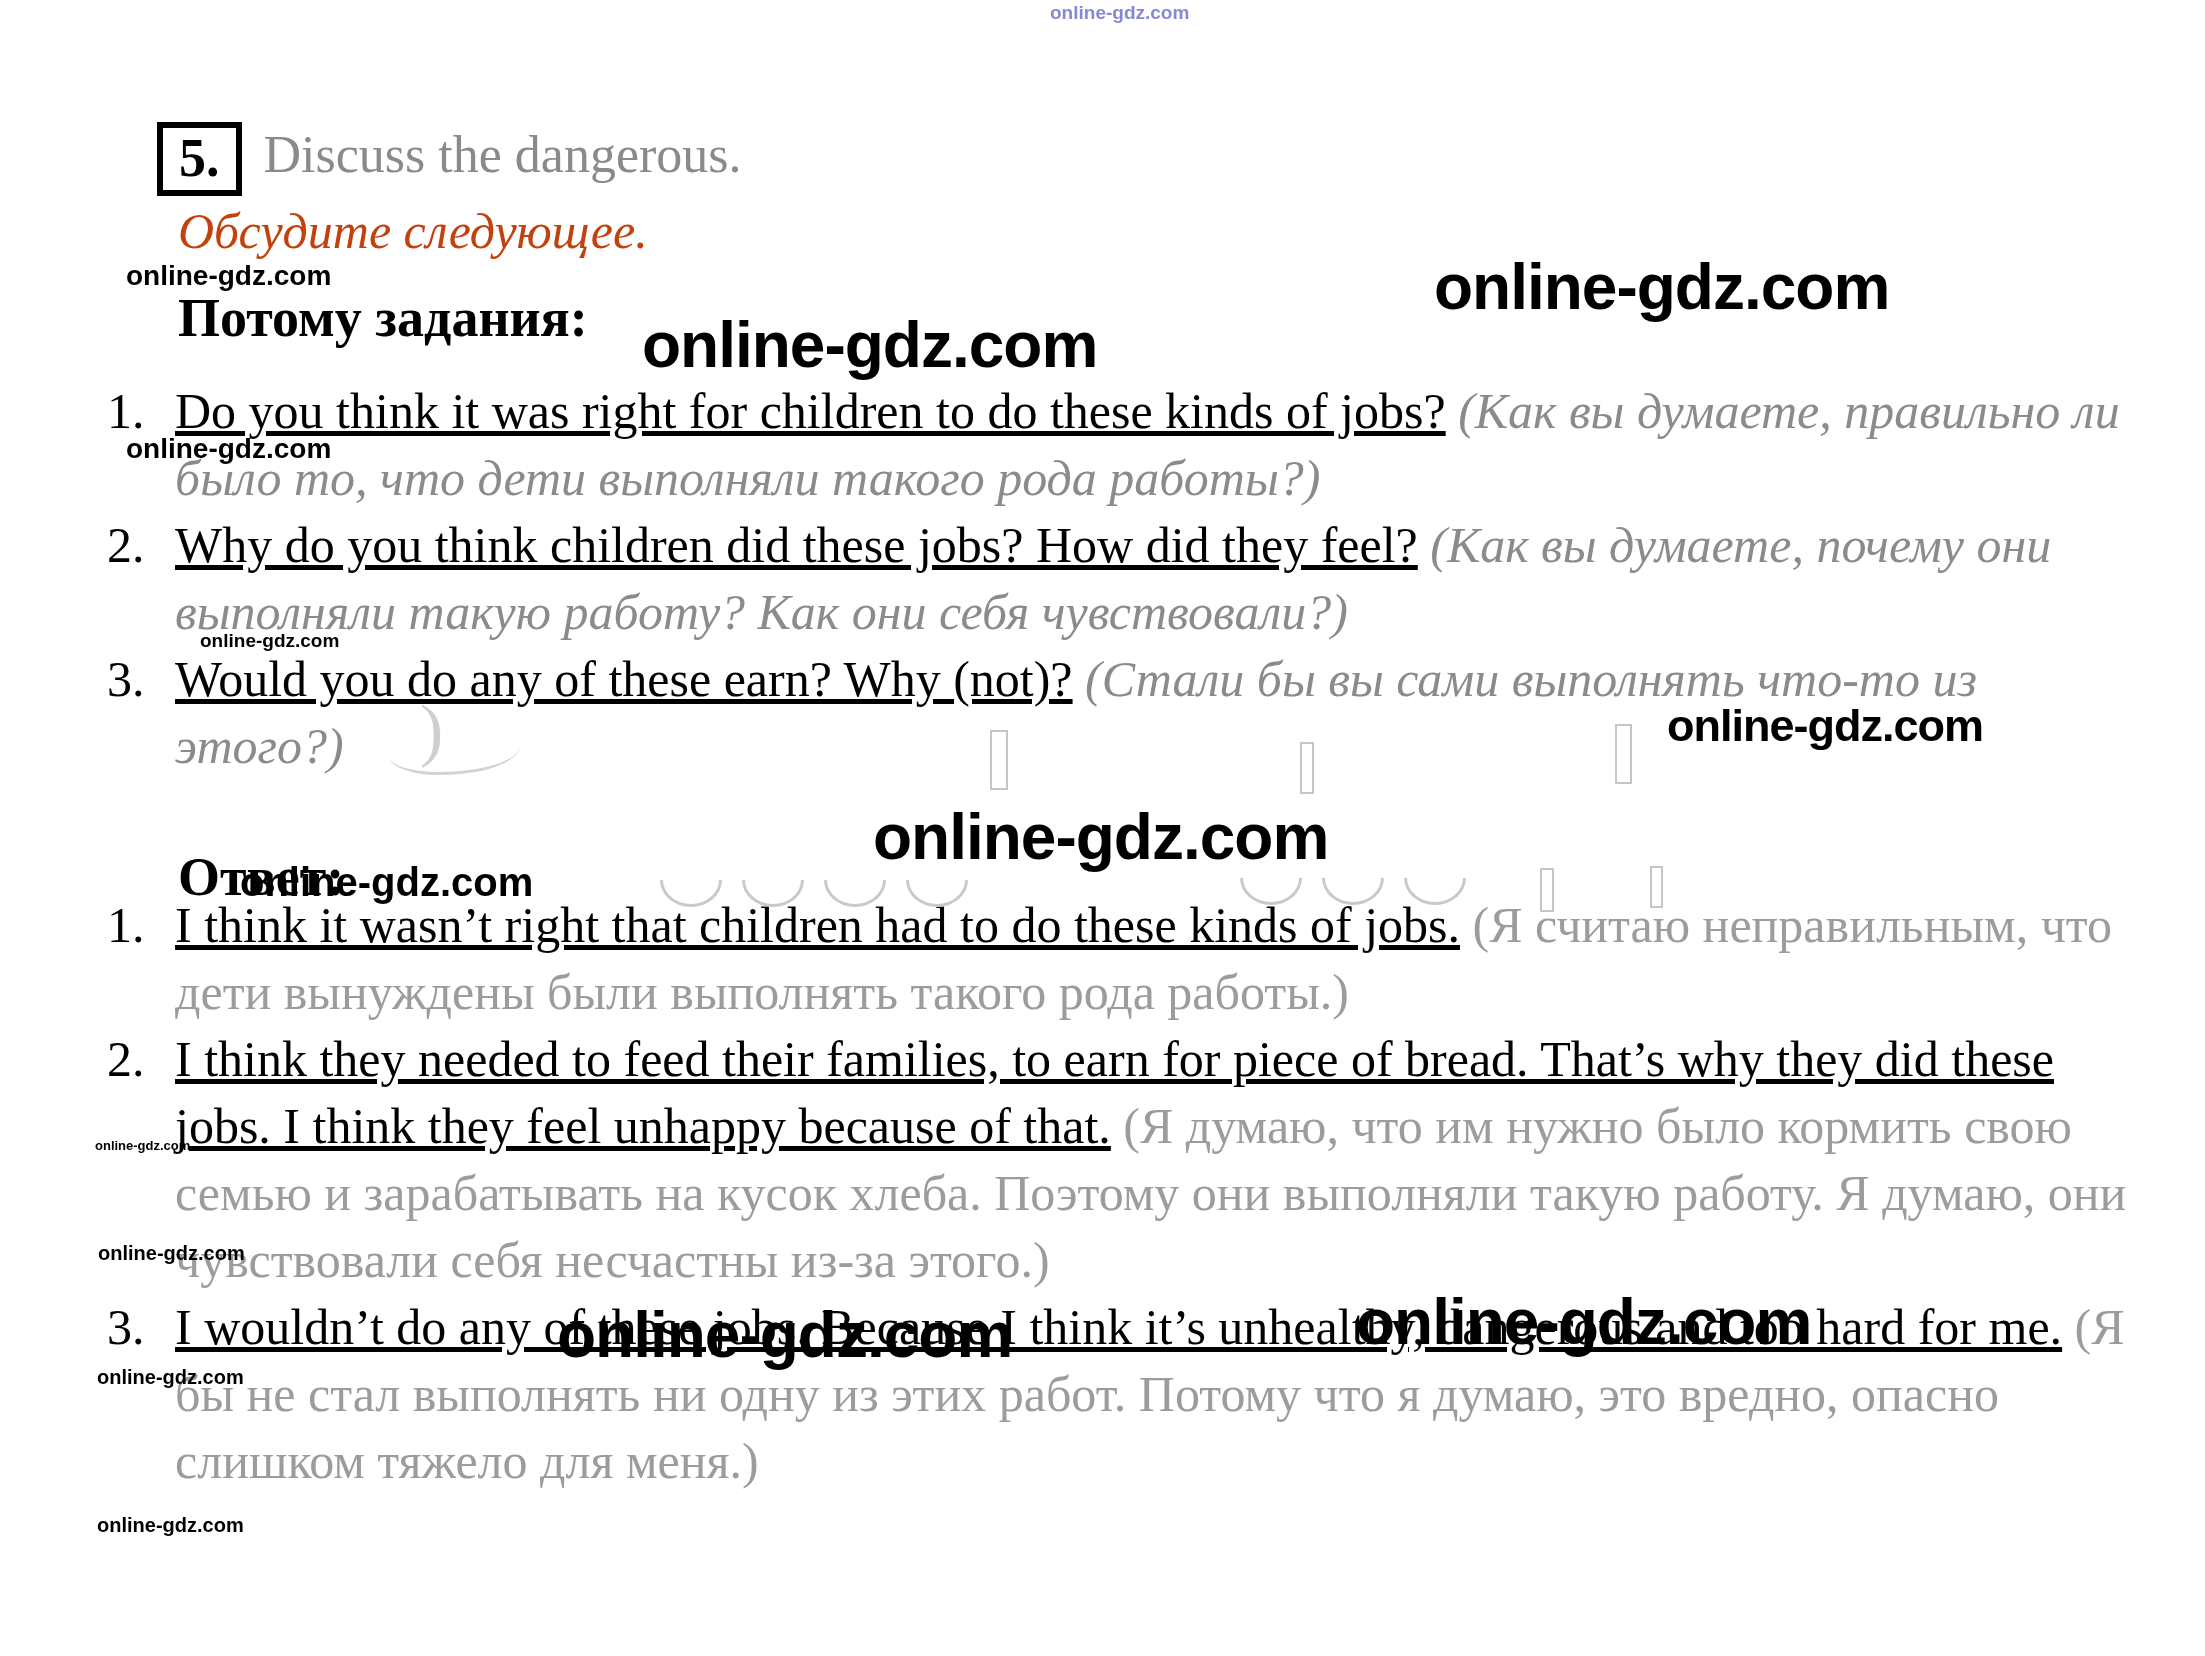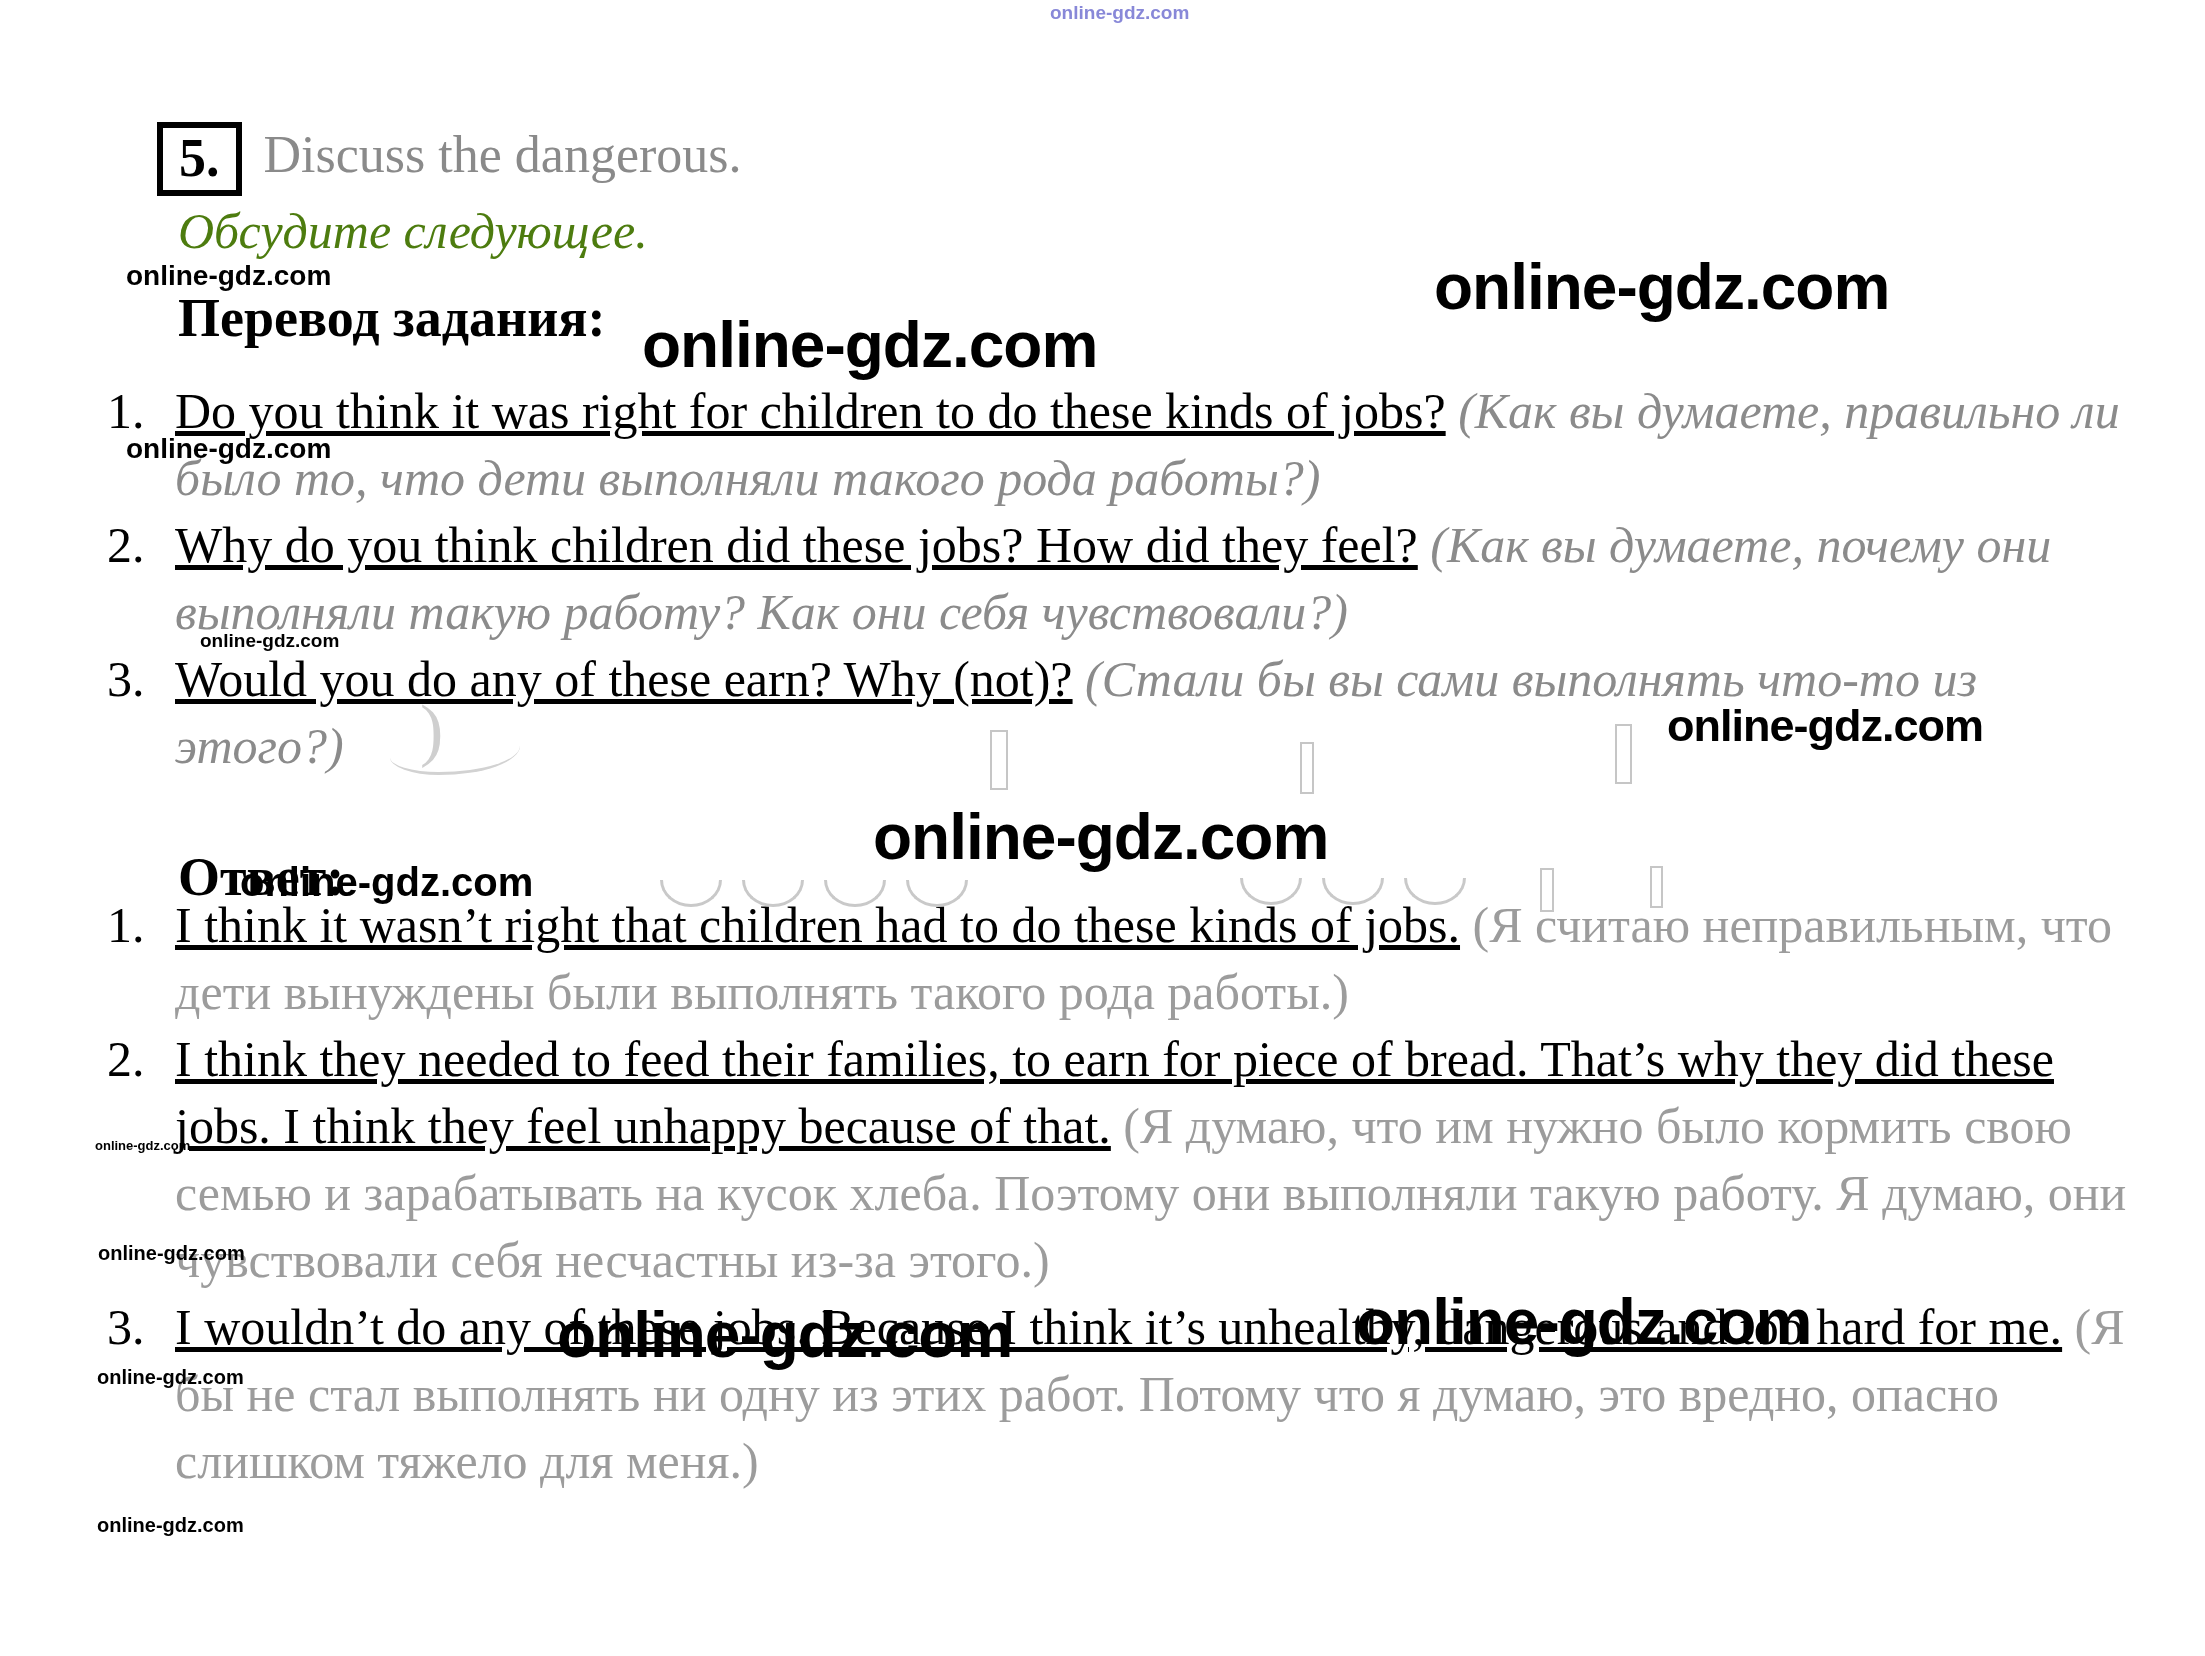--- a/index.html
+++ b/index.html
@@ -4,21 +4,21 @@
 <style>
   html,body{margin:0;padding:0;background:#fff;}
   .page{position:relative;width:2205px;height:1656px;background:#ffffff;overflow:hidden;
         font-family:"Liberation Serif", serif;color:#000;}
 
   
   .ex-header{position:absolute;left:157px;top:122px;}
   .ex-row{display:flex;align-items:flex-start;}
   .ex-numbox{border:6px solid #000;padding:0 16px 2px 16px;font-weight:bold;font-size:54px;line-height:60px;}
   .ex-title-en{color:#8a8a8a;font-size:52px;line-height:62px;margin-left:22px;padding-top:2px;}
-  .ex-title-ru{color:#4d7c0f;font-size:50px;font-style:italic;margin-left:21px;margin-top:6px;line-height:58px;}
+  .ex-title-ru{color:#c2410c;font-size:50px;font-style:italic;margin-left:21px;margin-top:6px;line-height:58px;}
 
   
   .sec-heading{position:absolute;left:178px;font-weight:bold;font-size:54px;line-height:60px;}
 
   
   .num-list{position:absolute;left:107px;width:2030px;}
   .num-item{display:flex;}
   .num-cell{width:68px;flex:0 0 68px;font-size:50px;line-height:67px;}
   .item-text{flex:1;font-size:50px;line-height:67px;}
   .en{color:#000;text-decoration:underline;}
@@ -49,21 +49,21 @@
 <div class="page">
 
   <div class="ex-header">
     <div class="ex-row">
       <div class="ex-numbox">5.</div>
       <div class="ex-title-en">Discuss the dangerous.</div>
     </div>
     <div class="ex-title-ru">Обсудите следующее.</div>
   </div>
 
-  <div class="sec-heading" style="top:288px;">Перевод задания:</div>
+  <div class="sec-heading" style="top:288px;">Потому задания:</div>
 
   <div class="num-list" style="top:378px;">
     <div class="num-item">
       <div class="num-cell">1.</div>
       <div class="item-text"><span class="en">Do you think it was right for children to do these kinds of jobs?</span> <span class="ru-q">(Как вы думаете, правильно ли было то, что дети выполняли такого рода работы?)</span></div>
     </div>
     <div class="num-item">
       <div class="num-cell">2.</div>
       <div class="item-text"><span class="en">Why do you think children did these jobs? How did they feel?</span> <span class="ru-q">(Как вы думаете, почему они выполняли такую работу? Как они себя чувствовали?)</span></div>
     </div>

